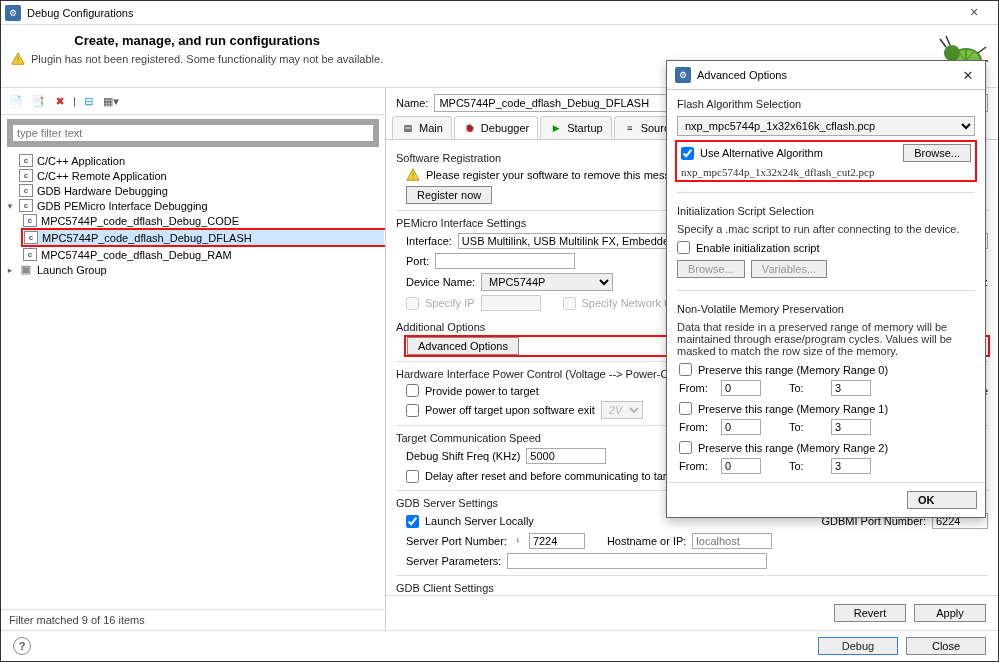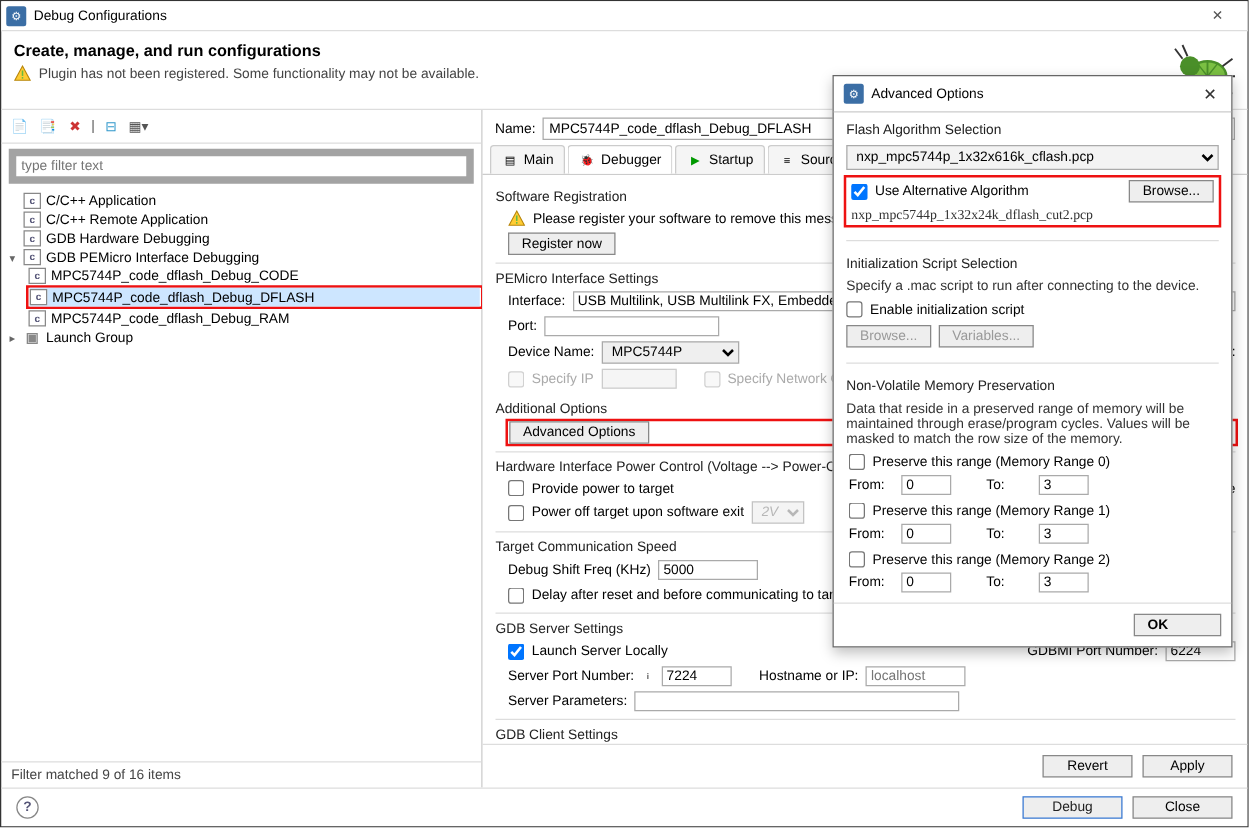--- a/index.html
+++ b/index.html
@@ -3,21 +3,21 @@
 <meta charset="utf-8">
 <style>
 * { box-sizing: border-box; font-family: "Segoe UI", Tahoma, sans-serif; font-size: 11px; }
 body { margin: 0; padding: 0; background: #fff; width: 999px; height: 662px; overflow: hidden; position: relative; }
 .window { border: 1px solid #333; width: 999px; height: 662px; position: relative; display: flex; flex-direction: column; }
 .titlebar { display: flex; align-items: center; justify-content: space-between; height: 24px; padding: 0 4px; background: #fff; border-bottom: 1px solid #ddd; }
 .titlebar-left { display: flex; align-items: center; gap: 6px; }
 .titlebar-right { display: flex; gap: 2px; }
 .winctl { width: 40px; height: 24px; display: flex; align-items: center; justify-content: center; color: #555; }
 .icon-debug { width: 16px; height: 16px; background: #3b6ea5; display: inline-flex; align-items: center; justify-content: center; color: #fff; font-size: 9px; border-radius: 2px;}
-.header-area { padding: 8px 10px 6px 10px; display: flex; justify-content: space-between; align-items: flex-start; }
+.header-area { padding: 8px 10px 6px 10px; display: flex; justify-content: space-between; align-items: flex-start; text-align: center; }
 .header-texts { display:flex; flex-direction:column; gap:2px;}
 .header-title { font-weight: bold; font-size: 13px; }
 .header-warn { display: flex; align-items: center; gap: 6px; color: #444; margin-top:2px;}
 .bug-art { width: 60px; height: 48px; }
 .bug-art svg { width: 100%; height: 100%; }
 .divider { height: 1px; background: #ddd; }
 .body-split { display: flex; flex: 1; min-height: 0; }
 .left-pane { width: 385px; border-right: 1px solid #ccc; display: flex; flex-direction: column; }
 .toolbar { display: flex; align-items: center; gap: 4px; padding: 4px 6px; border-bottom: 1px solid #ddd; color: #555; }
 .tb-icon { width: 18px; height: 18px; display:flex; align-items:center; justify-content:center; }
@@ -73,21 +73,21 @@
 .dlg-foot .btn { min-width:70px; text-align:left;font-weight:bold;}
 .smallgap { height:4px; }
 .numbox { width:40px; padding:1px 3px; border:1px solid #aaa;}
 .lbl40 { display:inline-block; width:36px; }
 .tico-green{ color:#090;}
 .tico-bug{ color:#4a8; }
 .tico-cube{ color:#b80;}
 input[type=checkbox]{ margin:0; }
 .adv-red{ border:2px solid #e11; display:inline-block; padding:0 1px; margin:-2px;}
 .port-box{ width:140px;}
-.device-box{ width:110px;}
+.device-box{ width:132px;}
 .freq-box{ width:80px;}
 .num-box{ width:56px;}
 .host-box{ width:80px; color:#aaa;}
 .param-box{ width:260px;}
 </style>
 </head>
 <body>
 
 <div class="window">
 

